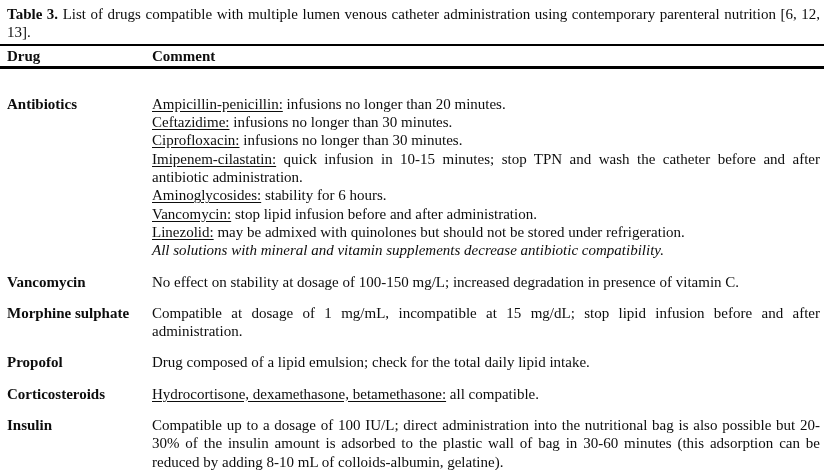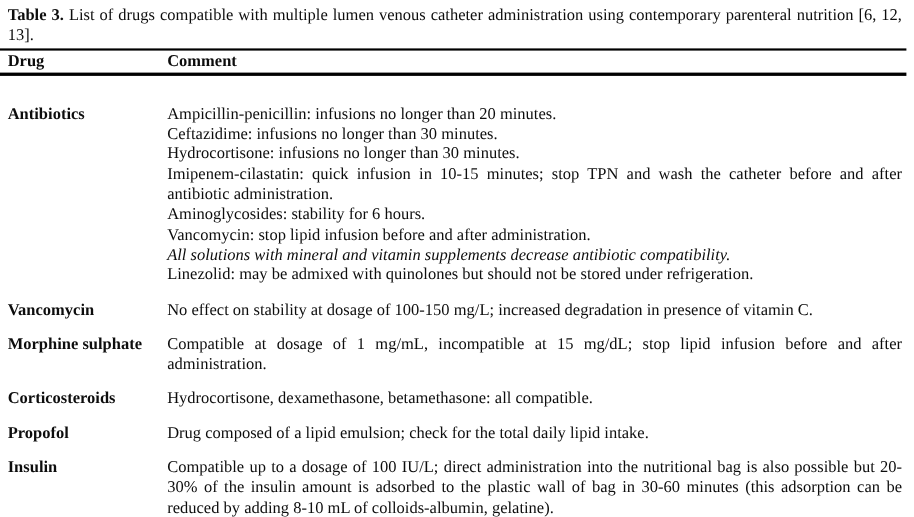--- a/index.html
+++ b/index.html
@@ -54,21 +54,21 @@
   .row {
     display: flex;
     margin-bottom: 13px;
   }
   .drug { font-weight: bold; }
   .cpar {
     margin: 0;
     text-align: justify;
   }
   .cpar.it { font-style: italic; }
-  .u { text-underline-offset: 2px; }
+  .u { text-decoration: underline; text-underline-offset: 2px; }
 </style>
 </head>
 <body>
 
 <div class="page">
 
   <p class="caption"><span class="cap-label">Table 3.</span><span> List of drugs compatible with multiple lumen venous catheter administration using contemporary parenteral nutrition [6, 12, 13].</span></p>
 
   <div class="rule thick top-rule"></div>
 
@@ -78,50 +78,50 @@
   </div>
 
   <div class="rule thick"></div>
 
   <div class="tbody">
       <div class="row">
         <div class="dcol drug">Antibiotics</div>
         <div class="ccol">
           <p class="cpar"><span class="u">Ampicillin-penicillin:</span><span> infusions no longer than 20 minutes.</span></p>
           <p class="cpar"><span class="u">Ceftazidime:</span><span> infusions no longer than 30 minutes.</span></p>
-          <p class="cpar"><span class="u">Hydrocortisone:</span><span> infusions no longer than 30 minutes.</span></p>
+          <p class="cpar"><span class="u">Ciprofloxacin:</span><span> infusions no longer than 30 minutes.</span></p>
           <p class="cpar"><span class="u">Imipenem-cilastatin:</span><span> quick infusion in 10-15 minutes; stop TPN and wash the catheter before and after antibiotic administration.</span></p>
           <p class="cpar"><span class="u">Aminoglycosides:</span><span> stability for 6 hours.</span></p>
           <p class="cpar"><span class="u">Vancomycin:</span><span> stop lipid infusion before and after administration.</span></p>
+          <p class="cpar"><span class="u">Linezolid:</span><span> may be admixed with quinolones but should not be stored under refrigeration.</span></p>
           <p class="cpar it"><span>All solutions with mineral and vitamin supplements decrease antibiotic compatibility.</span></p>
-          <p class="cpar"><span class="u">Linezolid:</span><span> may be admixed with quinolones but should not be stored under refrigeration.</span></p>
         </div>
       </div>
       <div class="row">
         <div class="dcol drug">Vancomycin</div>
         <div class="ccol">
           <p class="cpar"><span>No effect on stability at dosage of 100-150 mg/L; increased degradation in presence of vitamin C.</span></p>
         </div>
       </div>
       <div class="row">
         <div class="dcol drug">Morphine sulphate</div>
         <div class="ccol">
           <p class="cpar"><span>Compatible at dosage of 1 mg/mL, incompatible at 15 mg/dL; stop lipid infusion before and after administration.</span></p>
         </div>
       </div>
       <div class="row">
+        <div class="dcol drug">Propofol</div>
+        <div class="ccol">
+          <p class="cpar"><span>Drug composed of a lipid emulsion; check for the total daily lipid intake.</span></p>
+        </div>
+      </div>
+      <div class="row">
         <div class="dcol drug">Corticosteroids</div>
         <div class="ccol">
           <p class="cpar"><span class="u">Hydrocortisone, dexamethasone, betamethasone:</span><span> all compatible.</span></p>
-        </div>
-      </div>
-      <div class="row">
-        <div class="dcol drug">Propofol</div>
-        <div class="ccol">
-          <p class="cpar"><span>Drug composed of a lipid emulsion; check for the total daily lipid intake.</span></p>
         </div>
       </div>
       <div class="row">
         <div class="dcol drug">Insulin</div>
         <div class="ccol">
           <p class="cpar"><span>Compatible up to a dosage of 100 IU/L; direct administration into the nutritional bag is also possible but 20-30% of the insulin amount is adsorbed to the plastic wall of bag in 30-60 minutes (this adsorption can be reduced by adding 8-10 mL of colloids-albumin, gelatine).</span></p>
         </div>
       </div>
     </div>
 

